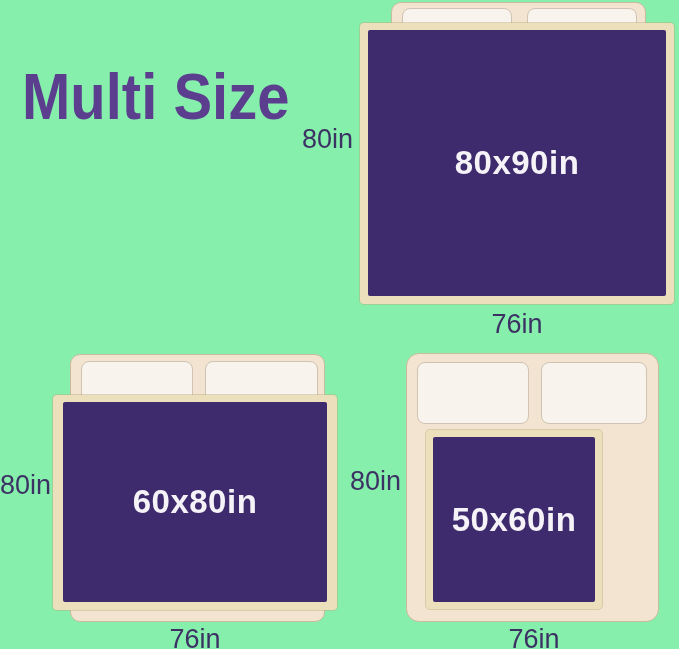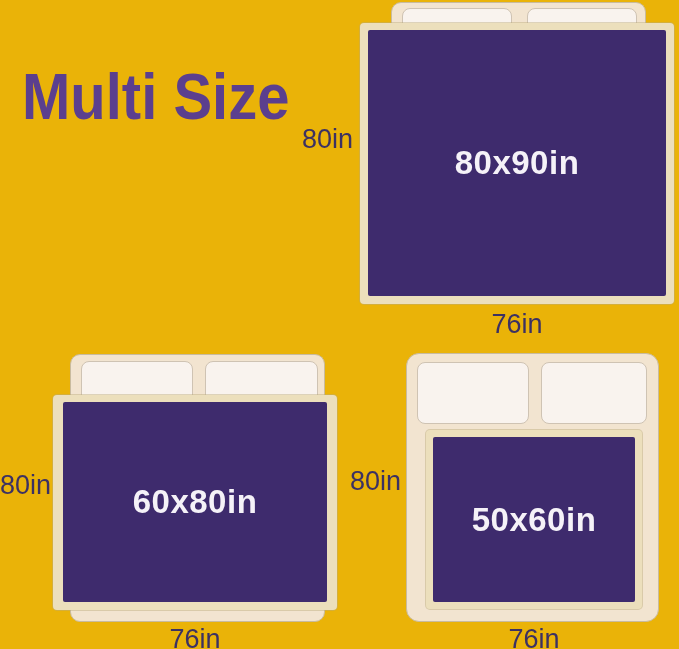--- a/index.html
+++ b/index.html
@@ -1,21 +1,21 @@
 <!DOCTYPE html>
 <html style="--title_purple: #5b3f8e; --subtitle_purple: #4d3585; --blanket_purple: #3e2b6d; --blanket_trim: #ecdfbc; --blanket_text: #f5f2f8; --bed_frame: #f2e4d0; --bed_frame_border: #c9bb9e; --pillow: #f9f3ee; --pillow_border: #cfc3b3; --dimension_label: #3c3163;"><head>
 <meta charset="utf-8">
 <style>
   html, body { margin: 0; padding: 0; background: #ffffff; }
 
   .scene {
     position: relative;
     width: 679px;
     height: 649px;
-    background: #eab308;
+    background: #86efac;
     overflow: hidden;
     font-family: "Liberation Sans", sans-serif;
   }
 
   
   .page-title {
     position: absolute;
     left: 22px;
     top: 64px;
     font-size: 58px;
@@ -95,21 +95,21 @@
   .pillow-left-r   { left: 205px; top: 361px; width: 113px; height: 52px; }
   .blanket-left    { left: 53px;  top: 395px; width: 284px; height: 215px; }
   .blanket-left .blanket-inner { inset: 7px 10px 8px 10px; }
   .dim-left-side   { left: 0px;   top: 473px; width: 46px;  text-align: left; }
   .dim-left-bottom { left: 53px;  top: 627px; width: 284px; text-align: center; }
 
   
   .frame-right      { left: 406px; top: 353px; width: 253px; height: 269px; border-radius: 13px; }
   .pillow-right-l   { left: 417px; top: 362px; width: 112px; height: 62px; }
   .pillow-right-r   { left: 541px; top: 362px; width: 106px; height: 62px; }
-  .blanket-right    { left: 426px; top: 430px; width: 216px; height: 179px; }
+  .blanket-right    { left: 426px; top: 430px; width: 176px; height: 179px; }
   .blanket-right .blanket-inner { inset: 7px; }
   .dim-right-side   { left: 350px; top: 469px; width: 48px;  text-align: right; }
   .dim-right-bottom { left: 426px; top: 627px; width: 216px; text-align: center; }
 </style>
 </head>
 <body>
 
 <div class="scene">
 
   <div class="page-title">Multi Size</div>

